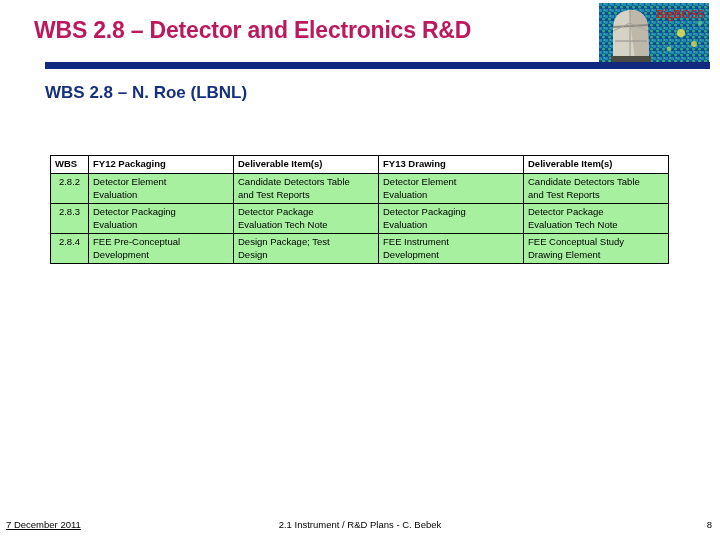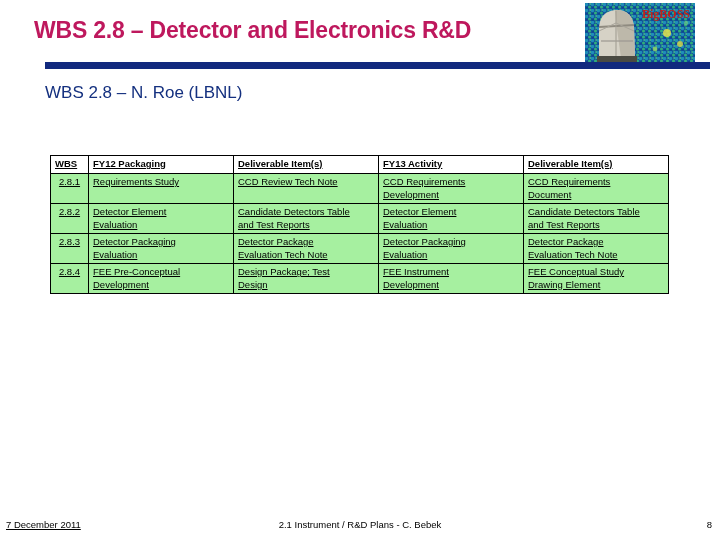--- a/index.html
+++ b/index.html
@@ -24,21 +24,21 @@
     font-size: 23px;
     font-weight: bold;
     color: #be185d;
     letter-spacing: -0.2px;
     white-space: nowrap;
   }
 
   
   #logo {
     position: absolute;
-    left: 585px;
+    left: 599px;
     top: 3px;
     width: 110px;
     height: 59px;
     overflow: hidden;
   }
   #logo svg { display: block; }
 
   
   #divider {
     position: absolute;
@@ -48,21 +48,21 @@
     height: 7px;
     background: #11297e;
   }
 
   
   #subtitle {
     position: absolute;
     left: 45px;
     top: 83px;
     font-size: 17px;
-    font-weight: normal;
+    font-weight: bold;
     color: #14307f;
     white-space: nowrap;
   }
 
   
   #wbs-table {
     position: absolute;
     left: 50px;
     top: 155px;
     width: 618px;
@@ -75,21 +75,20 @@
   #wbs-table col.c-wide  { width: 145px; }
 
   #wbs-table th,
   #wbs-table td {
     border: 1px solid #000000;
     padding: 2px 3px 2px 4px;
     vertical-align: top;
     text-align: left;
     line-height: 1.32;
     font-weight: normal;
-    text-decoration: underline;
   }
   #wbs-table thead th {
     background: #ffffff;
     font-weight: bold;
     height: 13px;
     white-space: nowrap;
   }
   #wbs-table tbody td {
     background: #a6f0a0;
     height: 14px;
@@ -177,43 +176,26 @@
       <col class="c-wide">
       <col class="c-wide">
     <col class="c-wide">
       <col class="c-wide">
   </colgroup>
   <thead>
     <tr>
       <th>WBS</th>
       <th>FY12 Packaging</th>
       <th>Deliverable Item(s)</th>
-      <th>FY13 Activity</th>
+      <th>FY13 Drawing</th>
       <th>Deliverable Item(s)</th>
     </tr>
   </thead>
   <tbody>
 
-    <tr>
-      <td class="wbs-id">2.8.1</td>
-      <td>
-        <span class="cell-line">Requirements Study</span>
-      </td>
-      <td>
-        <span class="cell-line">CCD Review Tech Note</span>
-      </td>
-      <td>
-        <span class="cell-line">CCD Requirements</span>
-        <span class="cell-line">Development</span>
-      </td>
-      <td>
-        <span class="cell-line">CCD Requirements</span>
-        <span class="cell-line">Document</span>
-      </td>
-    </tr>
 
     <tr>
       <td class="wbs-id">2.8.2</td>
       <td>
         <span class="cell-line">Detector Element</span>
         <span class="cell-line">Evaluation</span>
       </td>
       <td>
         <span class="cell-line">Candidate Detectors Table</span>
         <span class="cell-line">and Test Reports</span>

